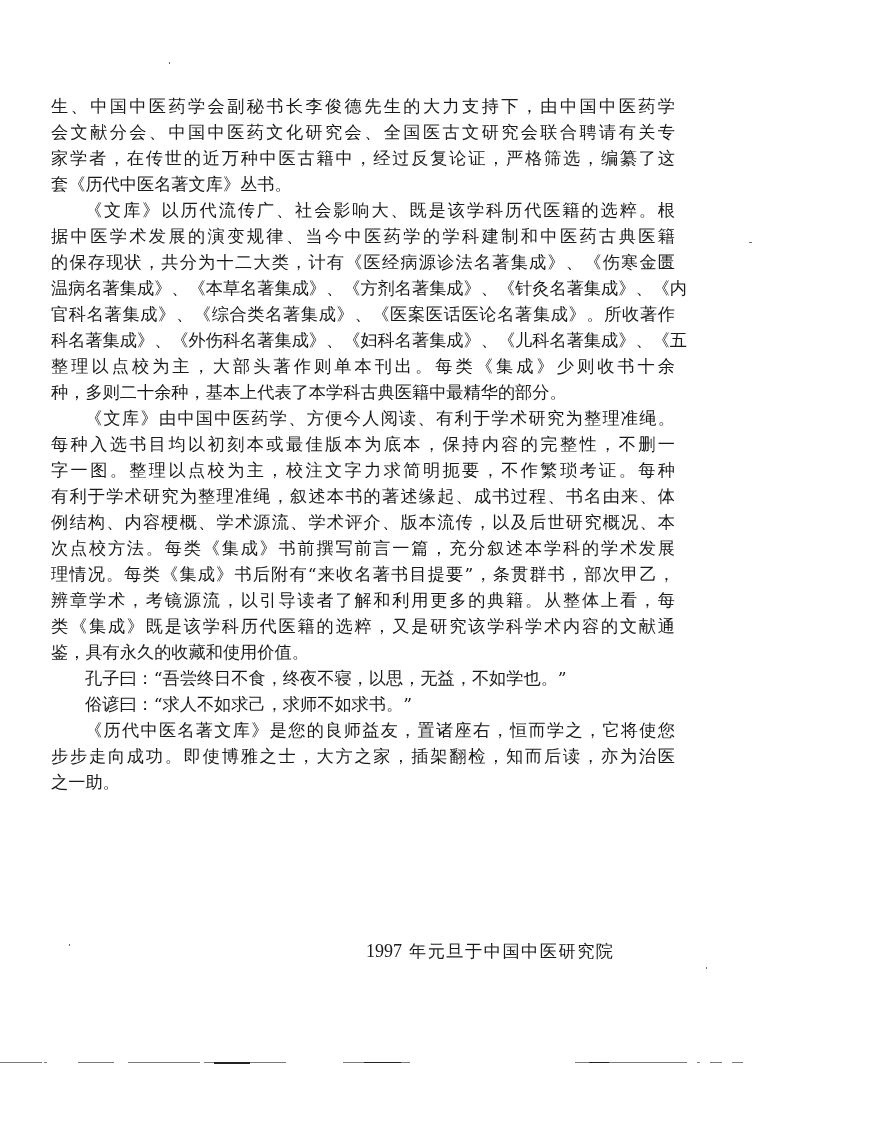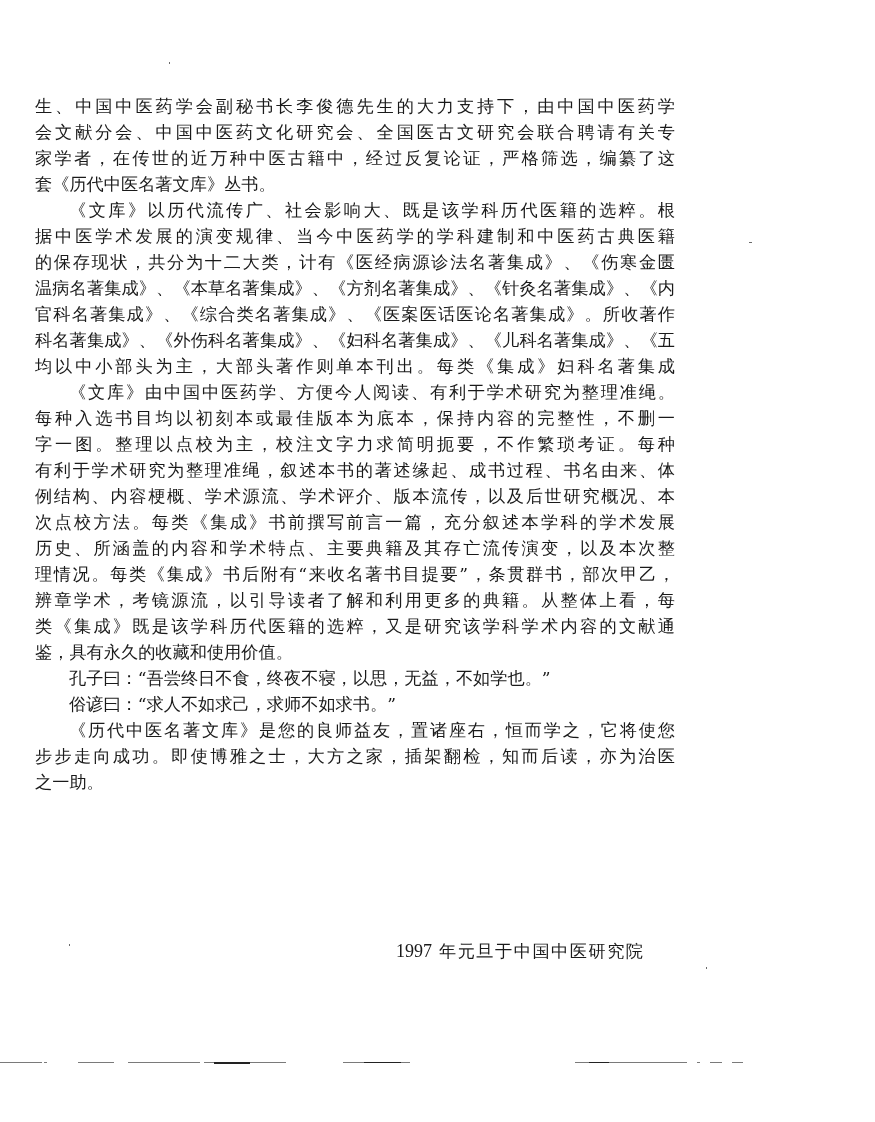--- a/index.html
+++ b/index.html
@@ -27,36 +27,36 @@
       width: 640px;
     }
     .line {
       height: 26px;
       line-height: 26px;
       font-size: 17.2px;
       white-space: nowrap;
       text-align: justify;
       text-align-last: justify;
       letter-spacing: 0px;
+      margin-left: 16px;
     }
     .line.last {
       text-align-last: left;
     }
     .line.indent {
       padding-left: 34px;
     }
     .signature {
       position: absolute;
       left: 366px;
       top: 938px;
       font-size: 17.2px;
       line-height: 26px;
       white-space: nowrap;
       letter-spacing: 1.5px;
-      margin-left: 30px;
     }
     .signature .year {
       font-family: "Liberation Serif", serif;
       font-size: 18px;
       letter-spacing: 0;
     }
     .speck {
       position: absolute;
       background: #6a6a6a;
     }
@@ -86,31 +86,31 @@
       <div class="line last">套《历代中医名著文库》丛书。</div>
     </div>
 
     <div>
       <div class="line indent">《文库》以历代流传广、社会影响大、既是该学科历代医籍的选粹。根</div>
       <div class="line">据中医学术发展的演变规律、当今中医药学的学科建制和中医药古典医籍</div>
       <div class="line">的保存现状，共分为十二大类，计有《医经病源诊法名著集成》、《伤寒金匮</div>
       <div class="line">温病名著集成》、《本草名著集成》、《方剂名著集成》、《针灸名著集成》、《内</div>
       <div class="line">官科名著集成》、《综合类名著集成》、《医案医话医论名著集成》。所收著作</div>
       <div class="line">科名著集成》、《外伤科名著集成》、《妇科名著集成》、《儿科名著集成》、《五</div>
-      <div class="line">均以中小部头为主，大部头著作则单本刊出。每类《集成》妇科名著集成</div>
+      <div class="line">整理以点校为主，大部头著作则单本刊出。每类《集成》少则收书十余</div>
+      <div class="line last">种，多则二十余种，基本上代表了本学科古典医籍中最精华的部分。</div>
     </div>
 
     <div>
       <div class="line indent">《文库》由中国中医药学、方便今人阅读、有利于学术研究为整理准绳。</div>
       <div class="line">每种入选书目均以初刻本或最佳版本为底本，保持内容的完整性，不删一</div>
       <div class="line">字一图。整理以点校为主，校注文字力求简明扼要，不作繁琐考证。每种</div>
       <div class="line">有利于学术研究为整理准绳，叙述本书的著述缘起、成书过程、书名由来、体</div>
       <div class="line">例结构、内容梗概、学术源流、学术评介、版本流传，以及后世研究概况、本</div>
       <div class="line">次点校方法。每类《集成》书前撰写前言一篇，充分叙述本学科的学术发展</div>
-      <div class="line">历史、所涵盖的内容和学术特点、主要典籍及其存亡流传演变，以及本次整</div>
       <div class="line">理情况。每类《集成》书后附有“来收名著书目提要”，条贯群书，部次甲乙，</div>
       <div class="line">辨章学术，考镜源流，以引导读者了解和利用更多的典籍。从整体上看，每</div>
       <div class="line">类《集成》既是该学科历代医籍的选粹，又是研究该学科学术内容的文献通</div>
       <div class="line last">鉴，具有永久的收藏和使用价值。</div>
     </div>
 
     <div>
       <div class="line indent last">孔子曰：“吾尝终日不食，终夜不寝，以思，无益，不如学也。”</div>
     </div>
 

